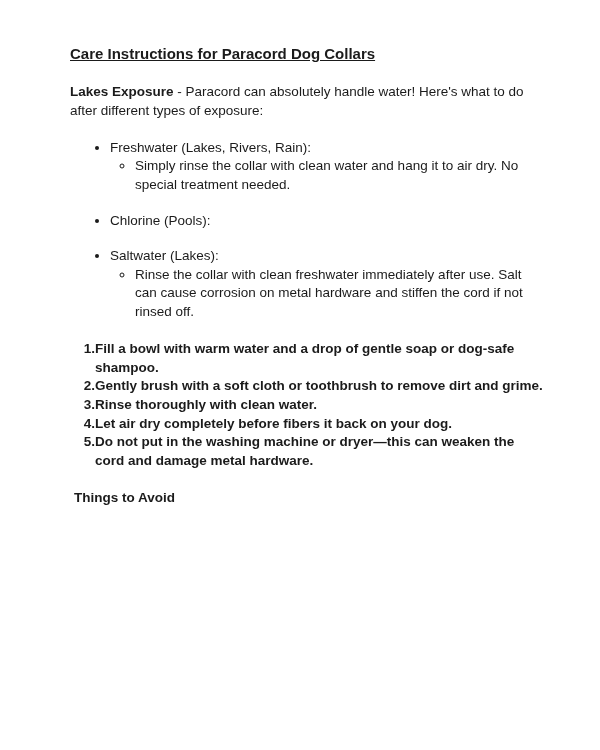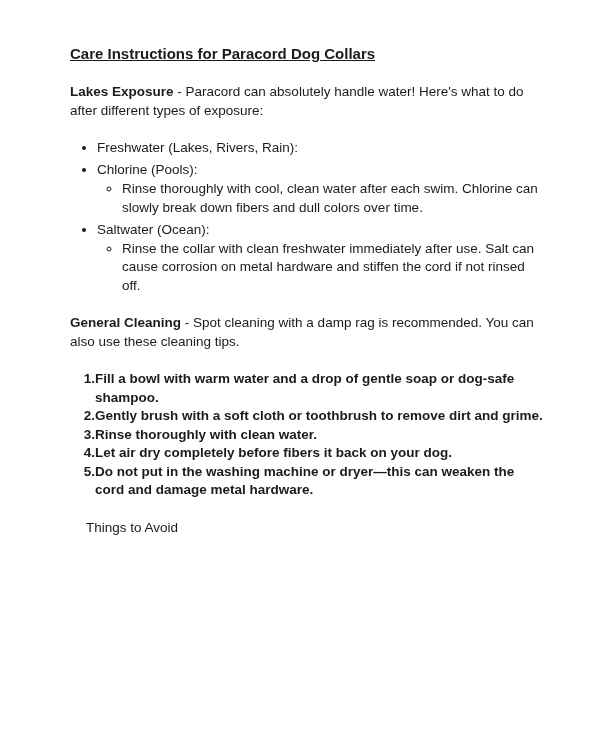--- a/index.html
+++ b/index.html
@@ -38,21 +38,21 @@
   strong.lead {
     font-weight: 700;
   }
   ul.bullets {
     list-style: disc outside;
     margin: 0 0 18.6px 0;
     padding: 0 0 0 23px;
   }
   ul.bullets > li {
     padding: 0;
-    margin: 4px;
+    margin: 17px;
   }
   ul.sub {
     list-style: circle outside;
     margin: 0;
     padding: 0 0 0 25px;
   }
   ol.steps {
     list-style: none;
     counter-reset: step;
     margin: 0 0 18.6px 0;
@@ -63,57 +63,56 @@
     position: relative;
     font-weight: bold;
   }
   ol.steps > li::before {
     content: counter(step) ".";
     position: absolute;
     right: 100%;
     top: 0;
   }
   p.avoid-heading {
-    margin: 16px;
-    font-weight: 400;
+    margin: 4px;
+    font-weight: 700;
   }
   ul.avoid {
     margin-bottom: 0;
   }
 </style>
 </head>
 <body>
 
 <div class="page">
   <div class="content">
 
     <h1 class="doc-title">Care Instructions for Paracord Dog Collars</h1>
 
 
     <p class="block"><strong class="lead">Lakes Exposure</strong><span> - Paracord can absolutely handle water! Here's what to do after different types of exposure:</span></p>
 
     <ul class="bullets">
       <li>
         <span>Freshwater (Lakes, Rivers, Rain):</span>
+        <ul class="sub">
+          <li><span>Simply rinse the collar with clean water and hang it to air dry. No special treatment needed.</span></li>
+        </ul>
       </li>
       <li>
         <span>Chlorine (Pools):</span>
-        <ul class="sub">
-          <li><span>Rinse thoroughly with cool, clean water after each swim. Chlorine can slowly break down fibers and dull colors over time.</span></li>
-        </ul>
       </li>
       <li>
-        <span>Saltwater (Ocean):</span>
+        <span>Saltwater (Lakes):</span>
         <ul class="sub">
           <li><span>Rinse the collar with clean freshwater immediately after use. Salt can cause corrosion on metal hardware and stiffen the cord if not rinsed off.</span></li>
         </ul>
       </li>
     </ul>
 
-    <p class="block"><strong class="lead">General Cleaning</strong><span> - Spot cleaning with a damp rag is recommended. You can also use these cleaning tips.</span></p>
 
     <ol class="steps">
       <li><span>Fill a bowl with warm water and a drop of gentle soap or dog-safe shampoo.</span></li>
       <li><span>Gently brush with a soft cloth or toothbrush to remove dirt and grime.</span></li>
       <li><span>Rinse thoroughly with clean water.</span></li>
       <li><span>Let air dry completely before fibers it back on your dog.</span></li>
       <li><span>Do not put in the washing machine or dryer—this can weaken the cord and damage metal hardware.</span></li>
     </ol>
 
     <p class="avoid-heading">Things to Avoid</p>

